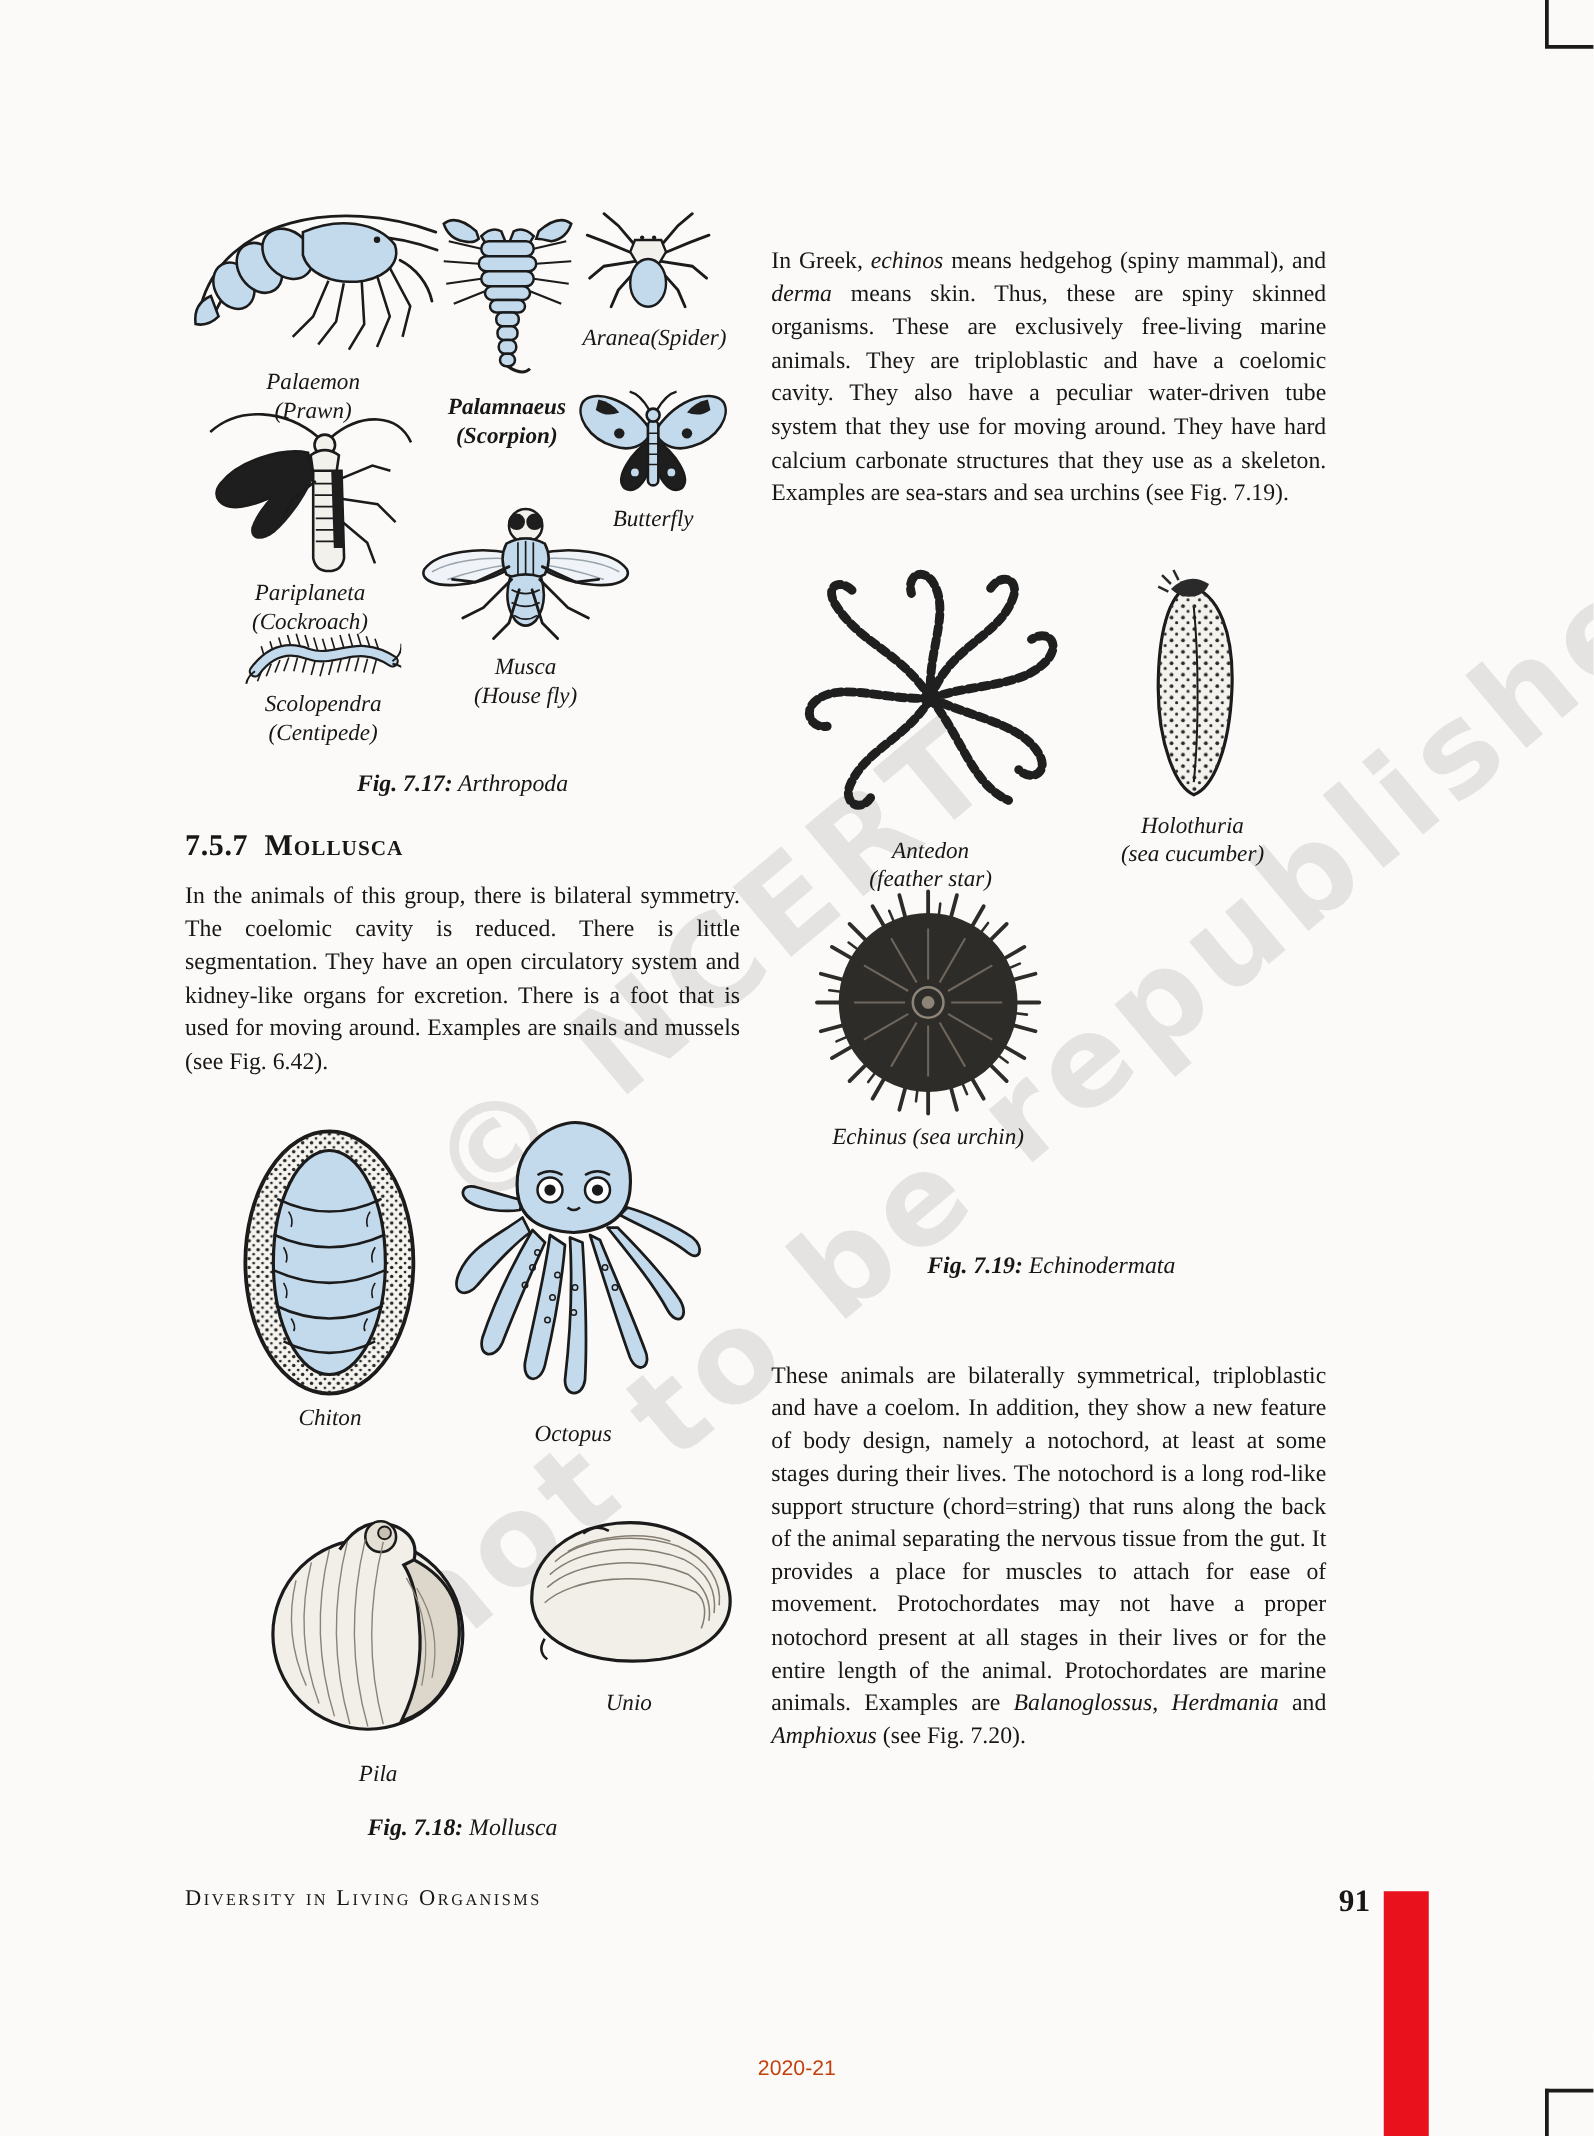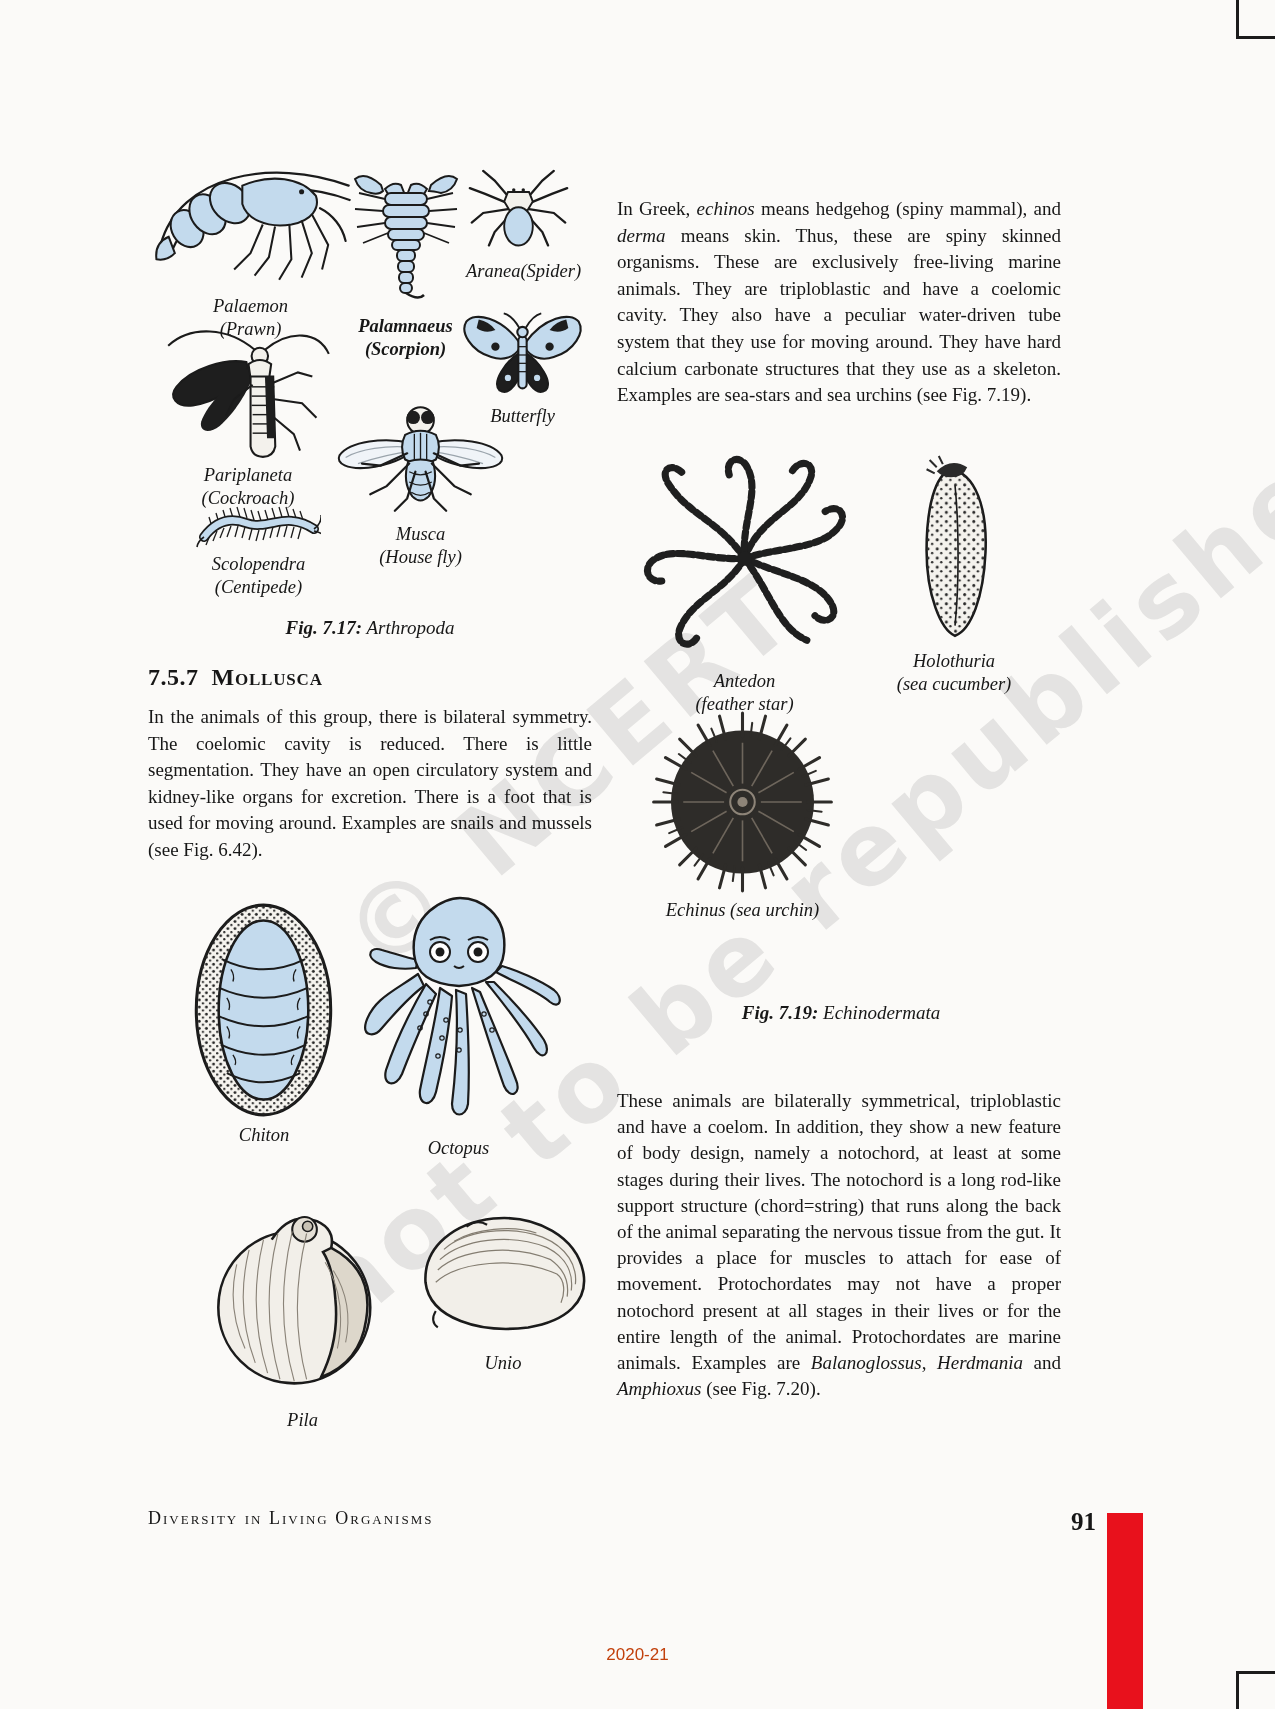--- a/index.html
+++ b/index.html
@@ -418,20 +418,23 @@
         </g>
         <path d="M52,30 q10,-8 20,-2" fill="none" stroke="#1b1b1b" stroke-width="2"></path>
         <path d="M22,112 q-6,10 2,16" fill="none" stroke="#1b1b1b" stroke-width="2"></path>
       </svg>
       <div class="img-label">
         <div>Unio</div>
       </div>
     </div>
   </div>
 
+  <div class="fig-caption layer" style="left:148px; top:1452px; width:444px;">
+    <span class="cap-label">Fig. 7.18:</span><span> Mollusca</span>
+  </div>
 
   <div class="body-text layer" style="left:617px; top:196px; width:444px;"><span>In Greek, </span><i>echinos</i><span> means hedgehog (spiny mammal), and </span><i>derma</i><span> means skin. Thus, these are spiny skinned organisms. These are exclusively free-living marine animals. They are triploblastic and have a coelomic cavity. They also have a peculiar water-driven tube system that they use for moving around. They have hard calcium carbonate structures that they use as a skeleton. Examples are sea-stars and sea urchins (see Fig. 7.19).</span></div>
 
   <div class="fig-area layer" id="fig19" style="left:617px; top:440px; width:448px; height:560px;">
 
     <div class="fig-item" style="left:10px; top:8px; width:235px;">
       <svg viewBox="0 0 230 215" width="235" height="220">
         <g fill="none" stroke="#1f1f1f" stroke-width="7" stroke-linecap="round" stroke-dasharray="6 4">
           <path d="M115,108 C90,70 60,66 40,34 C32,20 44,14 54,24"></path>
           <path d="M115,108 C130,66 170,60 180,28 C184,14 170,10 162,22"></path>

